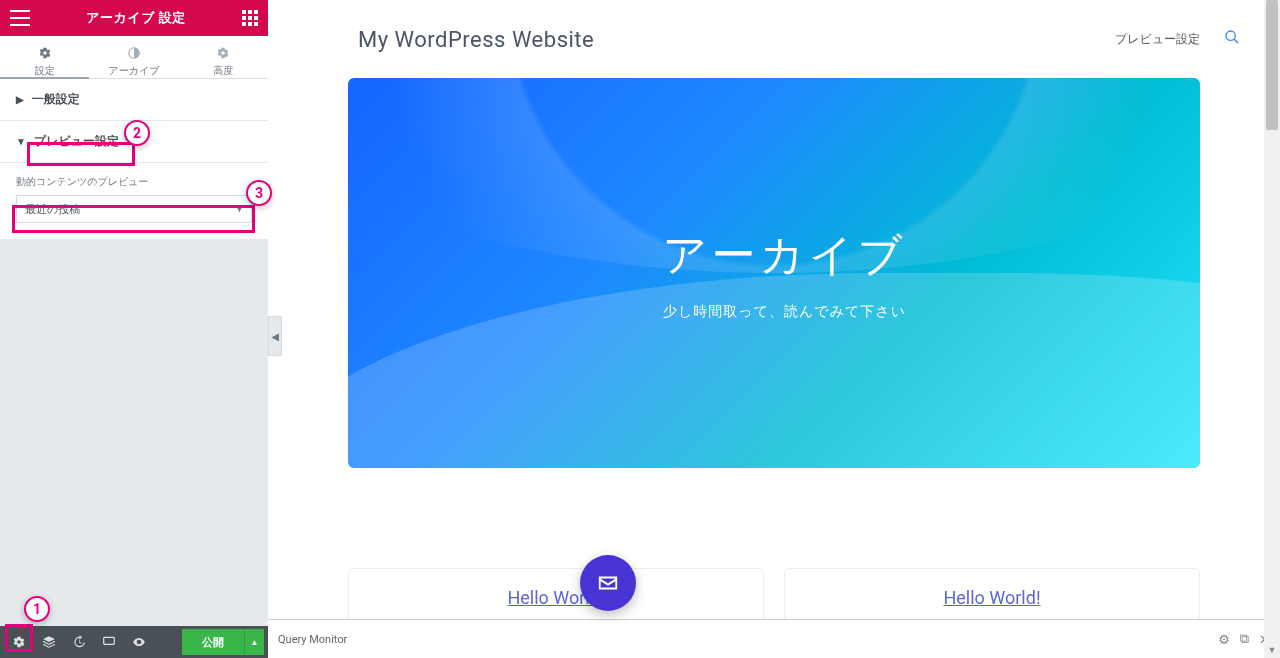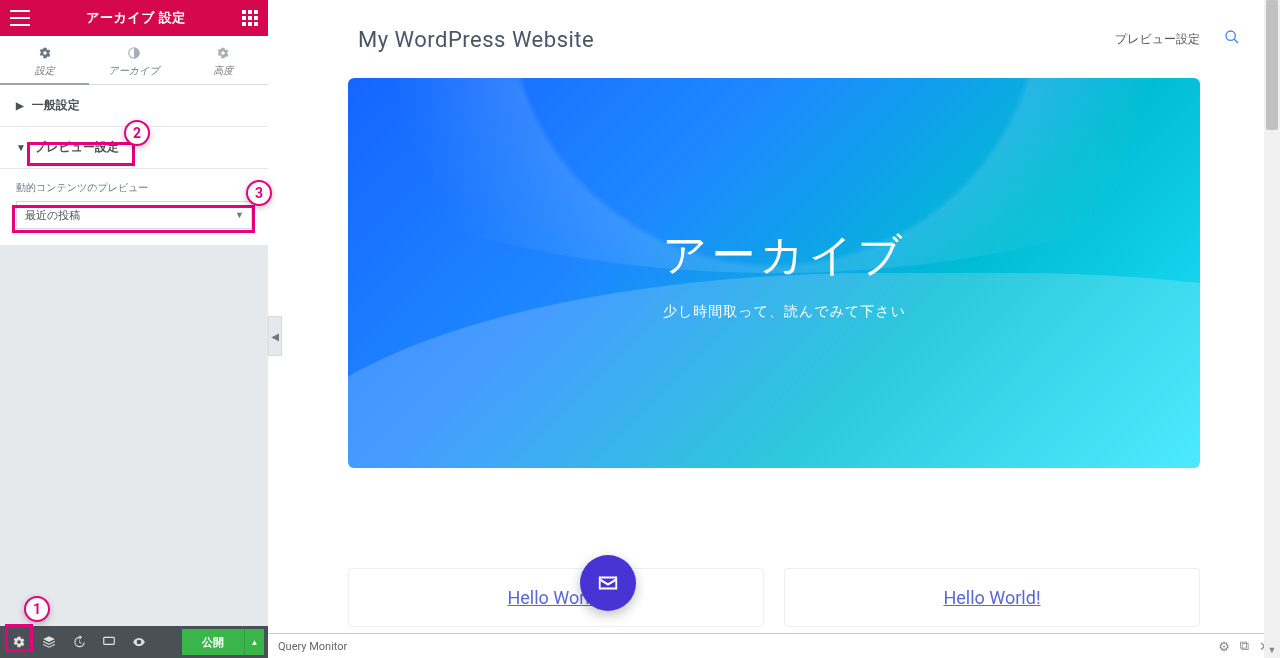--- a/index.html
+++ b/index.html
@@ -8,21 +8,21 @@
 
 .sidebar { width: 268px; height: 658px; background: #e6e9ec; display: flex; flex-direction: column; position: relative; }
 .sidebar-header { height: 36px; background: #d5084e; color: #fff; display: flex; align-items: center; padding: 0 10px; }
 .hamburger { width: 20px; height: 16px; display: flex; flex-direction: column; justify-content: space-between; cursor: pointer; }
 .hamburger span { height: 2px; background: #fff; }
 .sidebar-title { flex: 1; text-align: center; font-size: 13px; font-weight: 600; letter-spacing: .5px; }
 .grid-icon { display: grid; grid-template-columns: repeat(3,4px); grid-template-rows: repeat(3,4px); gap: 2px; }
 .grid-icon span { background: #fff; }
 
 .tabs { display: flex; background: #fff; border-bottom: 1px solid #ddd; }
-.tab { flex: 1; text-align: center; padding: 10px 0 6px; font-size: 10px; color: #6d7882; cursor: pointer; position: relative; font-style: italic; }
+.tab { flex: 1; text-align: center; padding: 10px 0 0; font-size: 10px; color: #6d7882; cursor: pointer; position: relative; }
 .tab.active { color: #6d7882; }
 .tab.active::after { content:""; position: absolute; left:0; right:0; bottom:-1px; height:2px; background:#9da5ae; }
 .tab svg { display:block; margin:0 auto 4px; }
 
 .section { background:#fff; }
 .section-header { padding: 12px 16px; font-size: 12px; font-weight: 600; color: #495157; display:flex; align-items:center; cursor:pointer; border-bottom:1px solid #e6e9ec; }
 .section-header .caret { margin-right: 8px; font-size: 10px; }
 .section-body { padding: 12px 16px 16px; background:#fff; border-bottom:1px solid #e6e9ec; }
 .field-label { font-size: 10px; color: #6d7882; margin-bottom: 6px; }
 .select-wrap { position:relative; }
@@ -58,21 +58,21 @@
 .hero h1 { font-size: 44px; font-weight:300; letter-spacing:4px; margin-bottom: 18px; z-index:1; }
 .hero p { font-size: 14px; letter-spacing:1px; z-index:1; }
 
 .fab { position:absolute; left:312px; top:555px; width:56px; height:56px; border-radius:50%; background:#4834d4; display:flex; align-items:center; justify-content:center; color:#fff; box-shadow:0 4px 12px rgba(0,0,0,.25); cursor:pointer; z-index:3; }
 
 .cards { display:flex; gap:20px; margin: 100px 80px 0; }
 .card { flex:1; background:#fff; border:1px solid #eee; border-radius:4px; padding: 18px; text-align:center; }
 .card-title { color:#5a67d8; font-size:18px; text-decoration:underline; }
 
 
-.qm-bar { position:absolute; left:0; right:0; bottom:0; height:25px; background:#fff; border-top:1px solid #ccc; display:flex; align-items:center; padding: 0 10px; font-size:11px; color:#666; }
+.qm-bar { position:absolute; left:0; right:0; bottom:0; height:39px; background:#fff; border-top:1px solid #ccc; display:flex; align-items:center; padding: 0 10px; font-size:11px; color:#666; }
 .qm-right { margin-left:auto; display:flex; gap:10px; align-items:center; }
 .qm-right span { cursor:pointer; color:#888; font-size:13px; }
 
 
 .vscroll { position:absolute; right:0; top:0; width:16px; height:100%; background:#f1f1f1; }
 .vscroll-thumb { position:absolute; right:2px; top:0; width:12px; height:130px; background:#c1c1c1; border-radius:2px; }
 .vscroll-up, .vscroll-down { position:absolute; right:0; width:16px; height:16px; display:flex; align-items:center; justify-content:center; font-size:9px; color:#888; }
 .vscroll-up { top:0; } .vscroll-down { bottom:0; }
 
 

